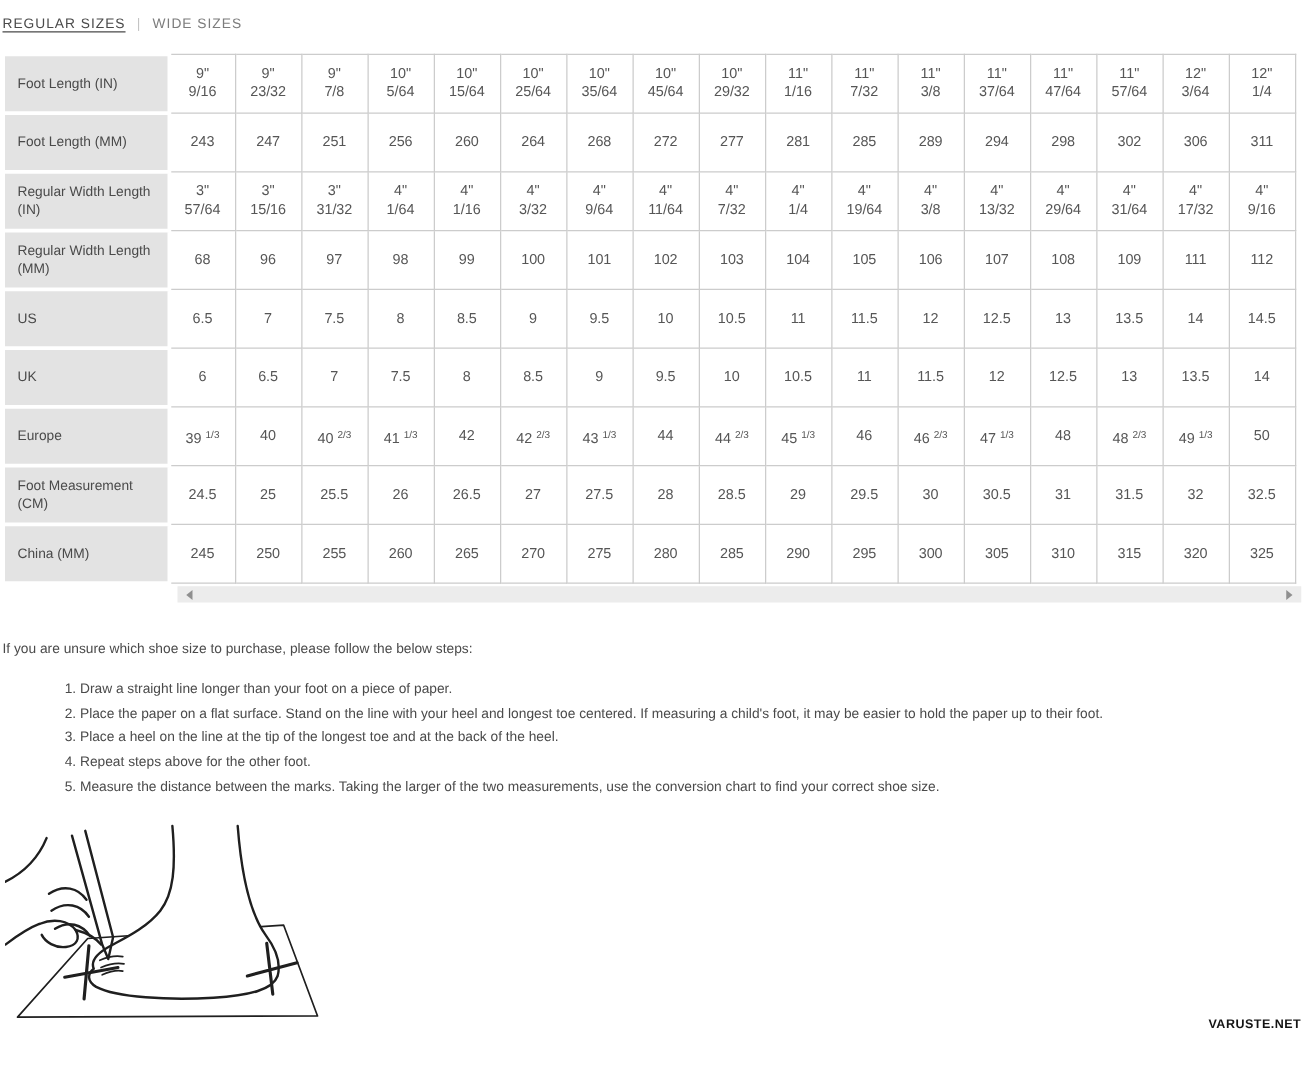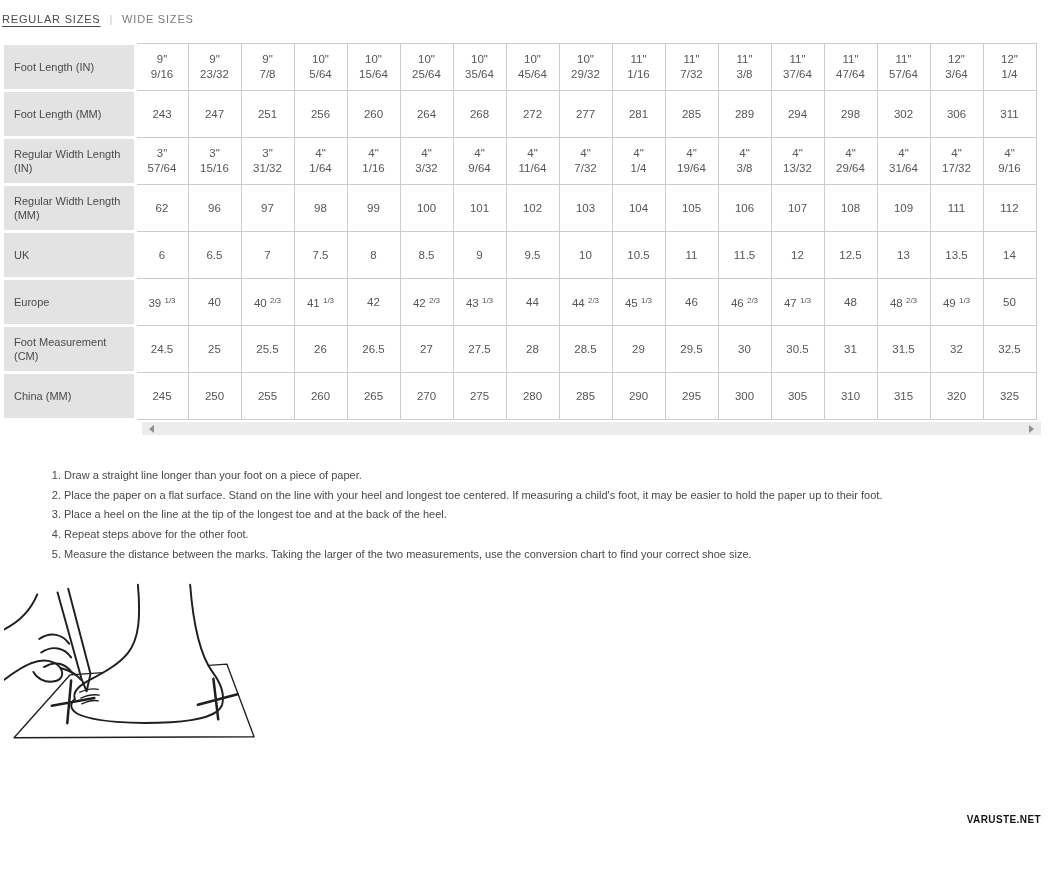--- a/index.html
+++ b/index.html
@@ -156,37 +156,57 @@
 29/64</td>
           <td>4"
 31/64</td>
           <td>4"
 17/32</td>
           <td>4"
 9/16</td>
         </tr>
         <tr>
           <th>Regular Width Length (MM)</th>
-          <td>62</td>
+          <td>68</td>
           <td>96</td>
           <td>97</td>
           <td>98</td>
           <td>99</td>
           <td>100</td>
           <td>101</td>
           <td>102</td>
           <td>103</td>
           <td>104</td>
           <td>105</td>
           <td>106</td>
           <td>107</td>
           <td>108</td>
           <td>109</td>
           <td>111</td>
           <td>112</td>
+        </tr>
+        <tr>
+          <th>US</th>
+          <td>6.5</td>
+          <td>7</td>
+          <td>7.5</td>
+          <td>8</td>
+          <td>8.5</td>
+          <td>9</td>
+          <td>9.5</td>
+          <td>10</td>
+          <td>10.5</td>
+          <td>11</td>
+          <td>11.5</td>
+          <td>12</td>
+          <td>12.5</td>
+          <td>13</td>
+          <td>13.5</td>
+          <td>14</td>
+          <td>14.5</td>
         </tr>
         <tr>
           <th>UK</th>
           <td>6</td>
           <td>6.5</td>
           <td>7</td>
           <td>7.5</td>
           <td>8</td>
           <td>8.5</td>
           <td>9</td>
@@ -263,20 +283,21 @@
         </tr>
       </tbody>
   </table>
   <div class="hscroll">
     <span class="arr arr-left"></span>
     <span class="arr arr-right"></span>
   </div>
 </div>
 
 <div class="htm">
+  <div class="htm-intro">If you are unsure which shoe size to purchase, please follow the below steps:</div>
   <ol>
     <li>Draw a straight line longer than your foot on a piece of paper.</li>
     <li>Place the paper on a flat surface. Stand on the line with your heel and longest toe centered. If measuring a child's foot, it may be easier to hold the paper up to their foot.</li>
     <li>Place a heel on the line at the tip of the longest toe and at the back of the heel.</li>
     <li>Repeat steps above for the other foot.</li>
     <li>Measure the distance between the marks. Taking the larger of the two measurements, use the conversion chart to find your correct shoe size.</li>
   </ol>
 </div>
 
 <div class="illus">

